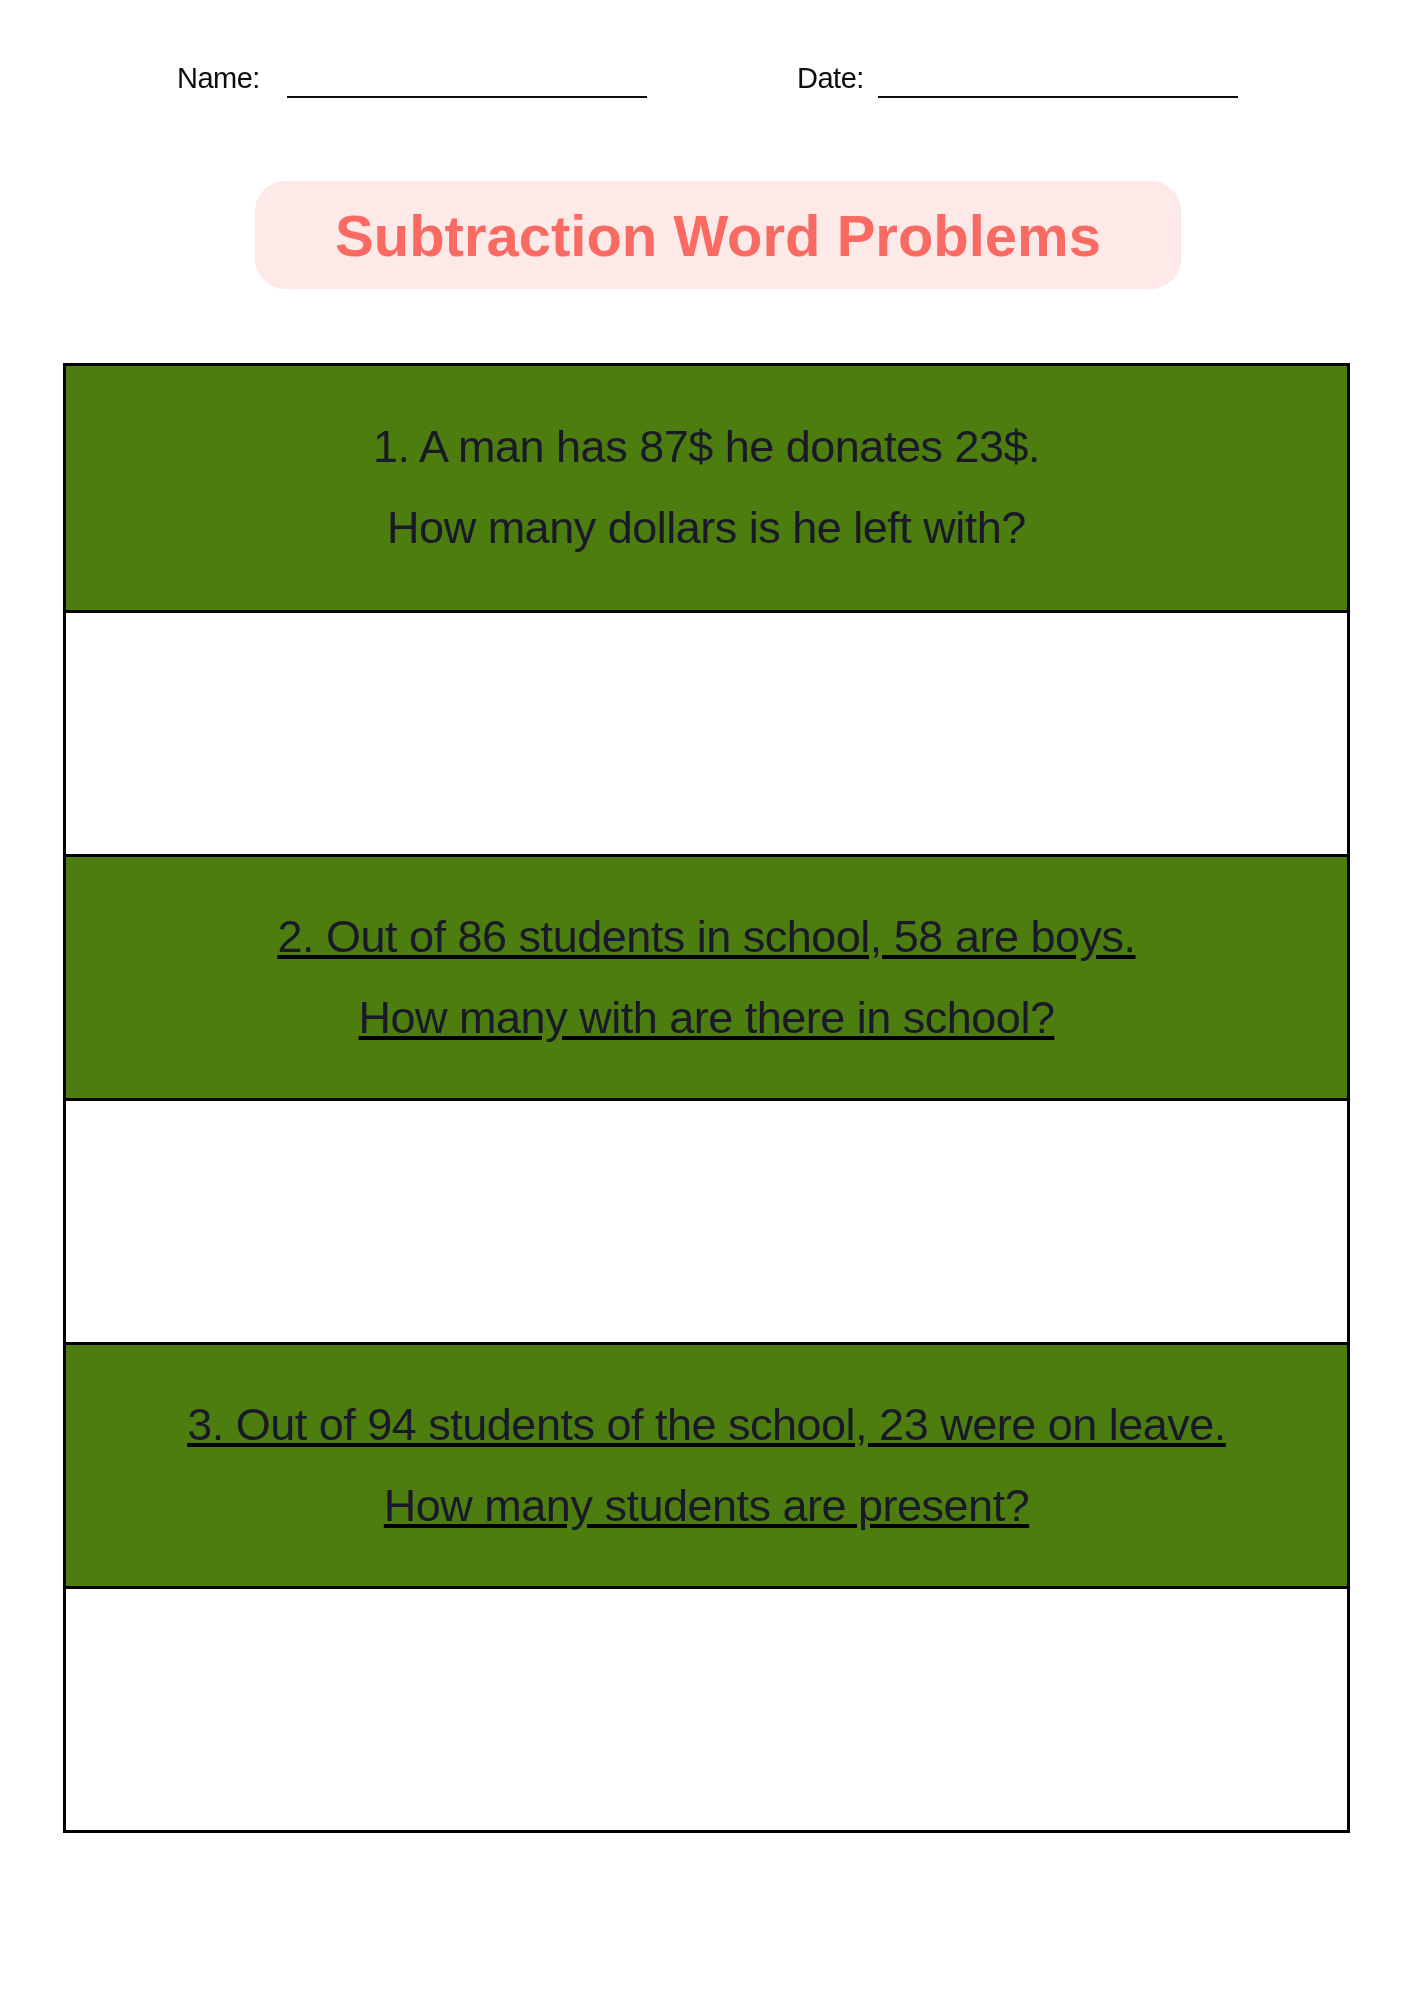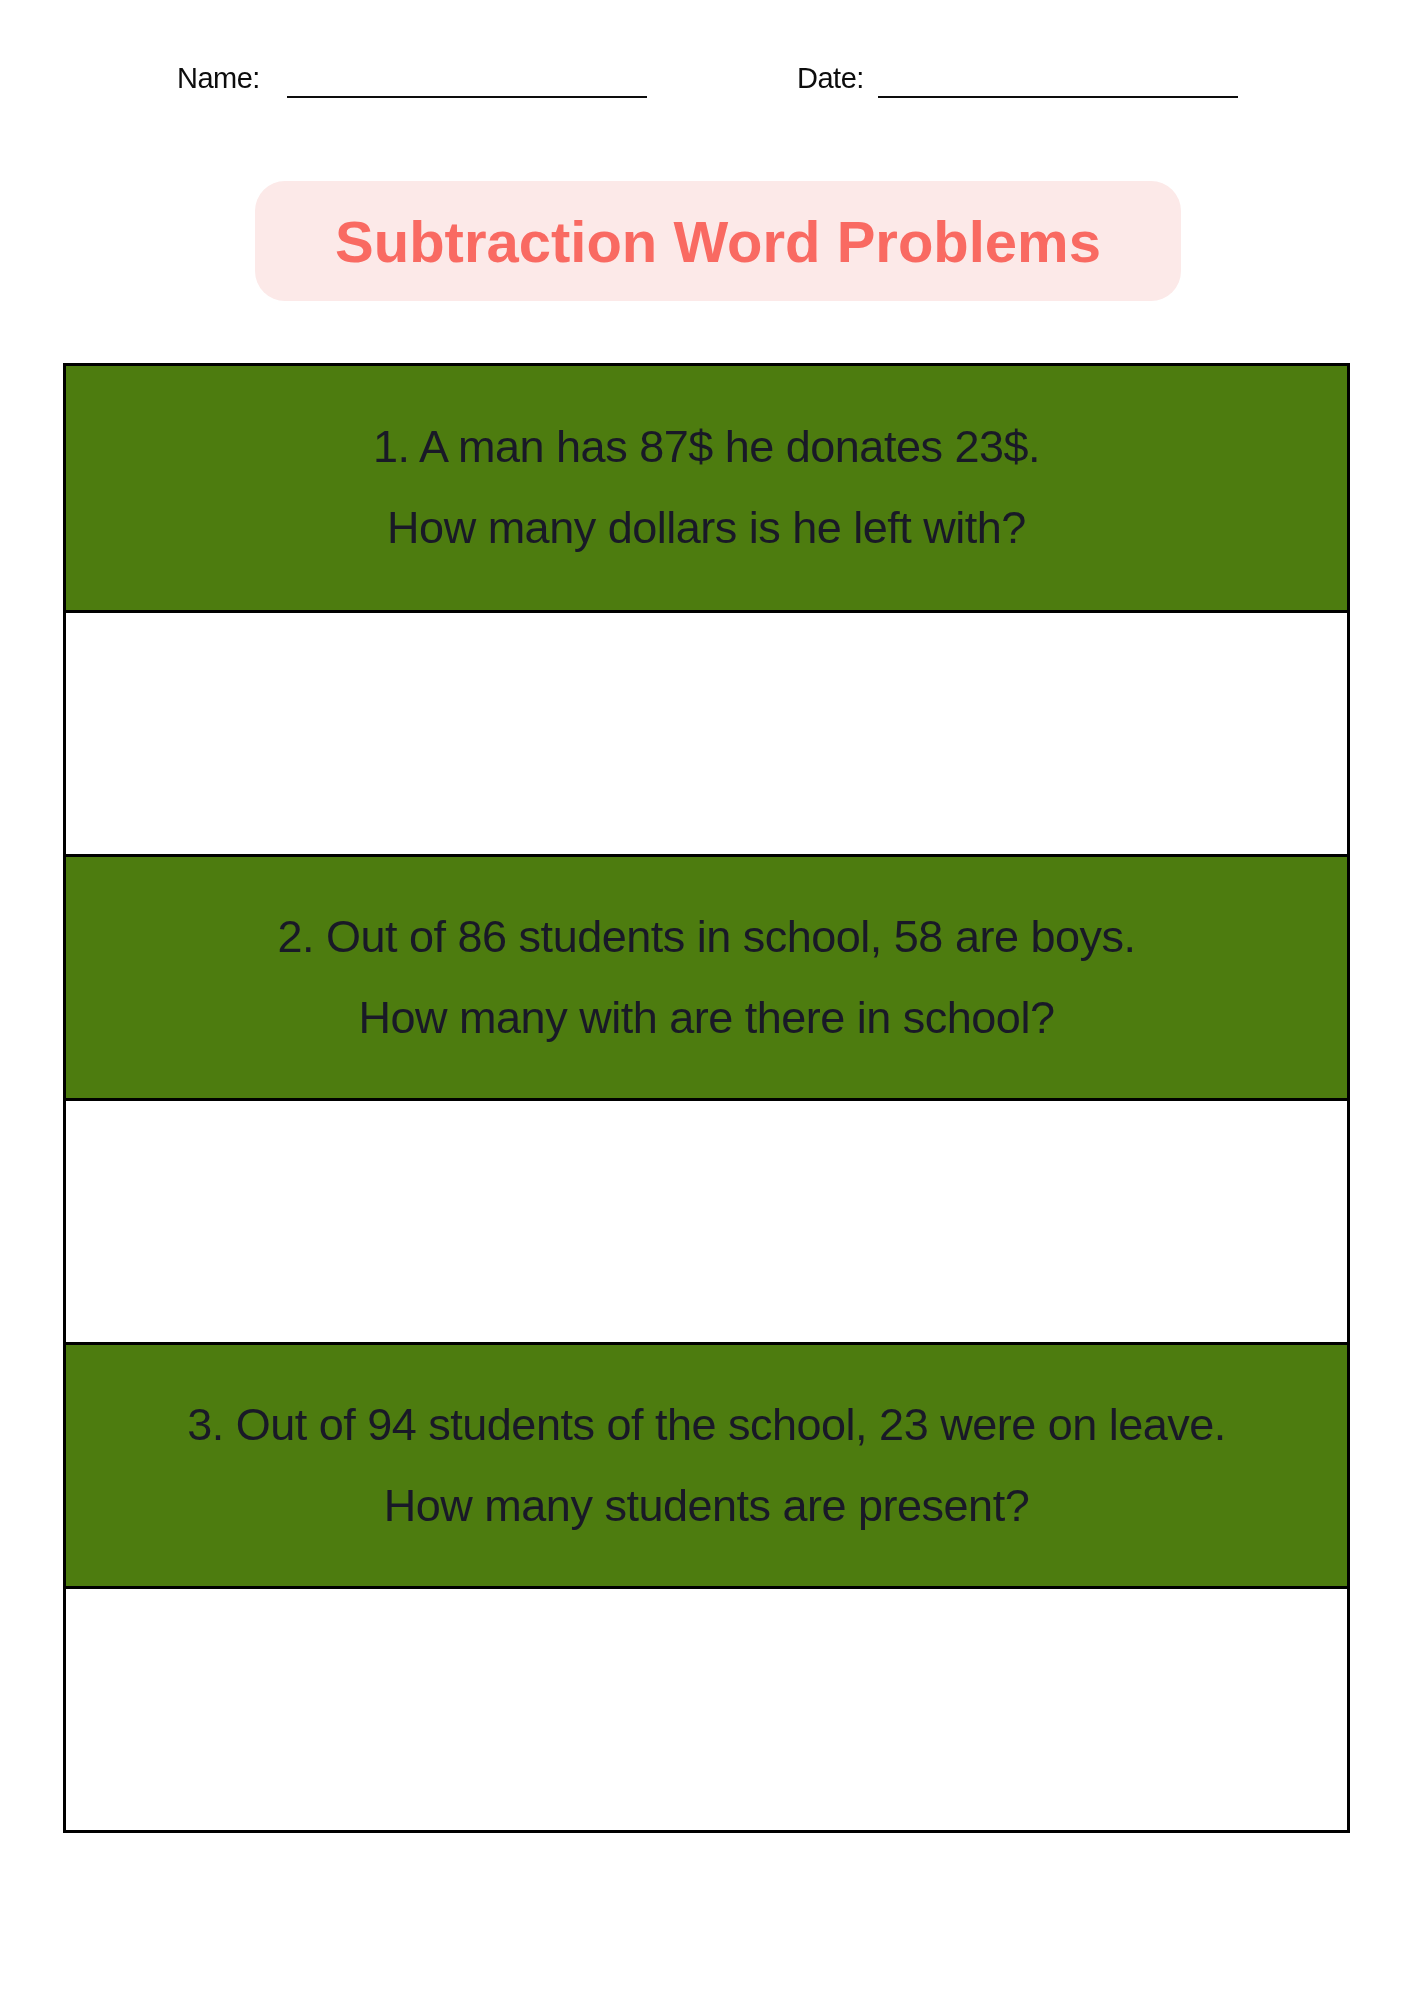--- a/index.html
+++ b/index.html
@@ -38,21 +38,21 @@
   }
   .name-line { left: 287px; }
   .date-line { left: 878px; }
 
   
   .title-pill {
     position: absolute;
     left: 255px;
     top: 181px;
     width: 926px;
-    height: 120px;
+    height: 108px;
     border-radius: 30px;
     background: #fce9e8;           
     display: flex;
     align-items: center;
     justify-content: center;
   }
   .title-text {
     font-size: 58px;
     font-weight: bold;
     letter-spacing: 0px;
@@ -71,20 +71,21 @@
     border: 3px solid #000000;
     display: grid;
     grid-template-rows: repeat(6, 1fr);
     background: #4d7c0f;
   }
   .row {
     box-sizing: border-box;
   }
   .row + .row {
     border-top: 3px solid #000000;
+    text-decoration: underline;
   }
   .problem-row {
     display: flex;
     flex-direction: column;
     align-items: center;
     justify-content: center;
     gap: 26px;
     padding: 0 42px;
     text-align: center;
   }

